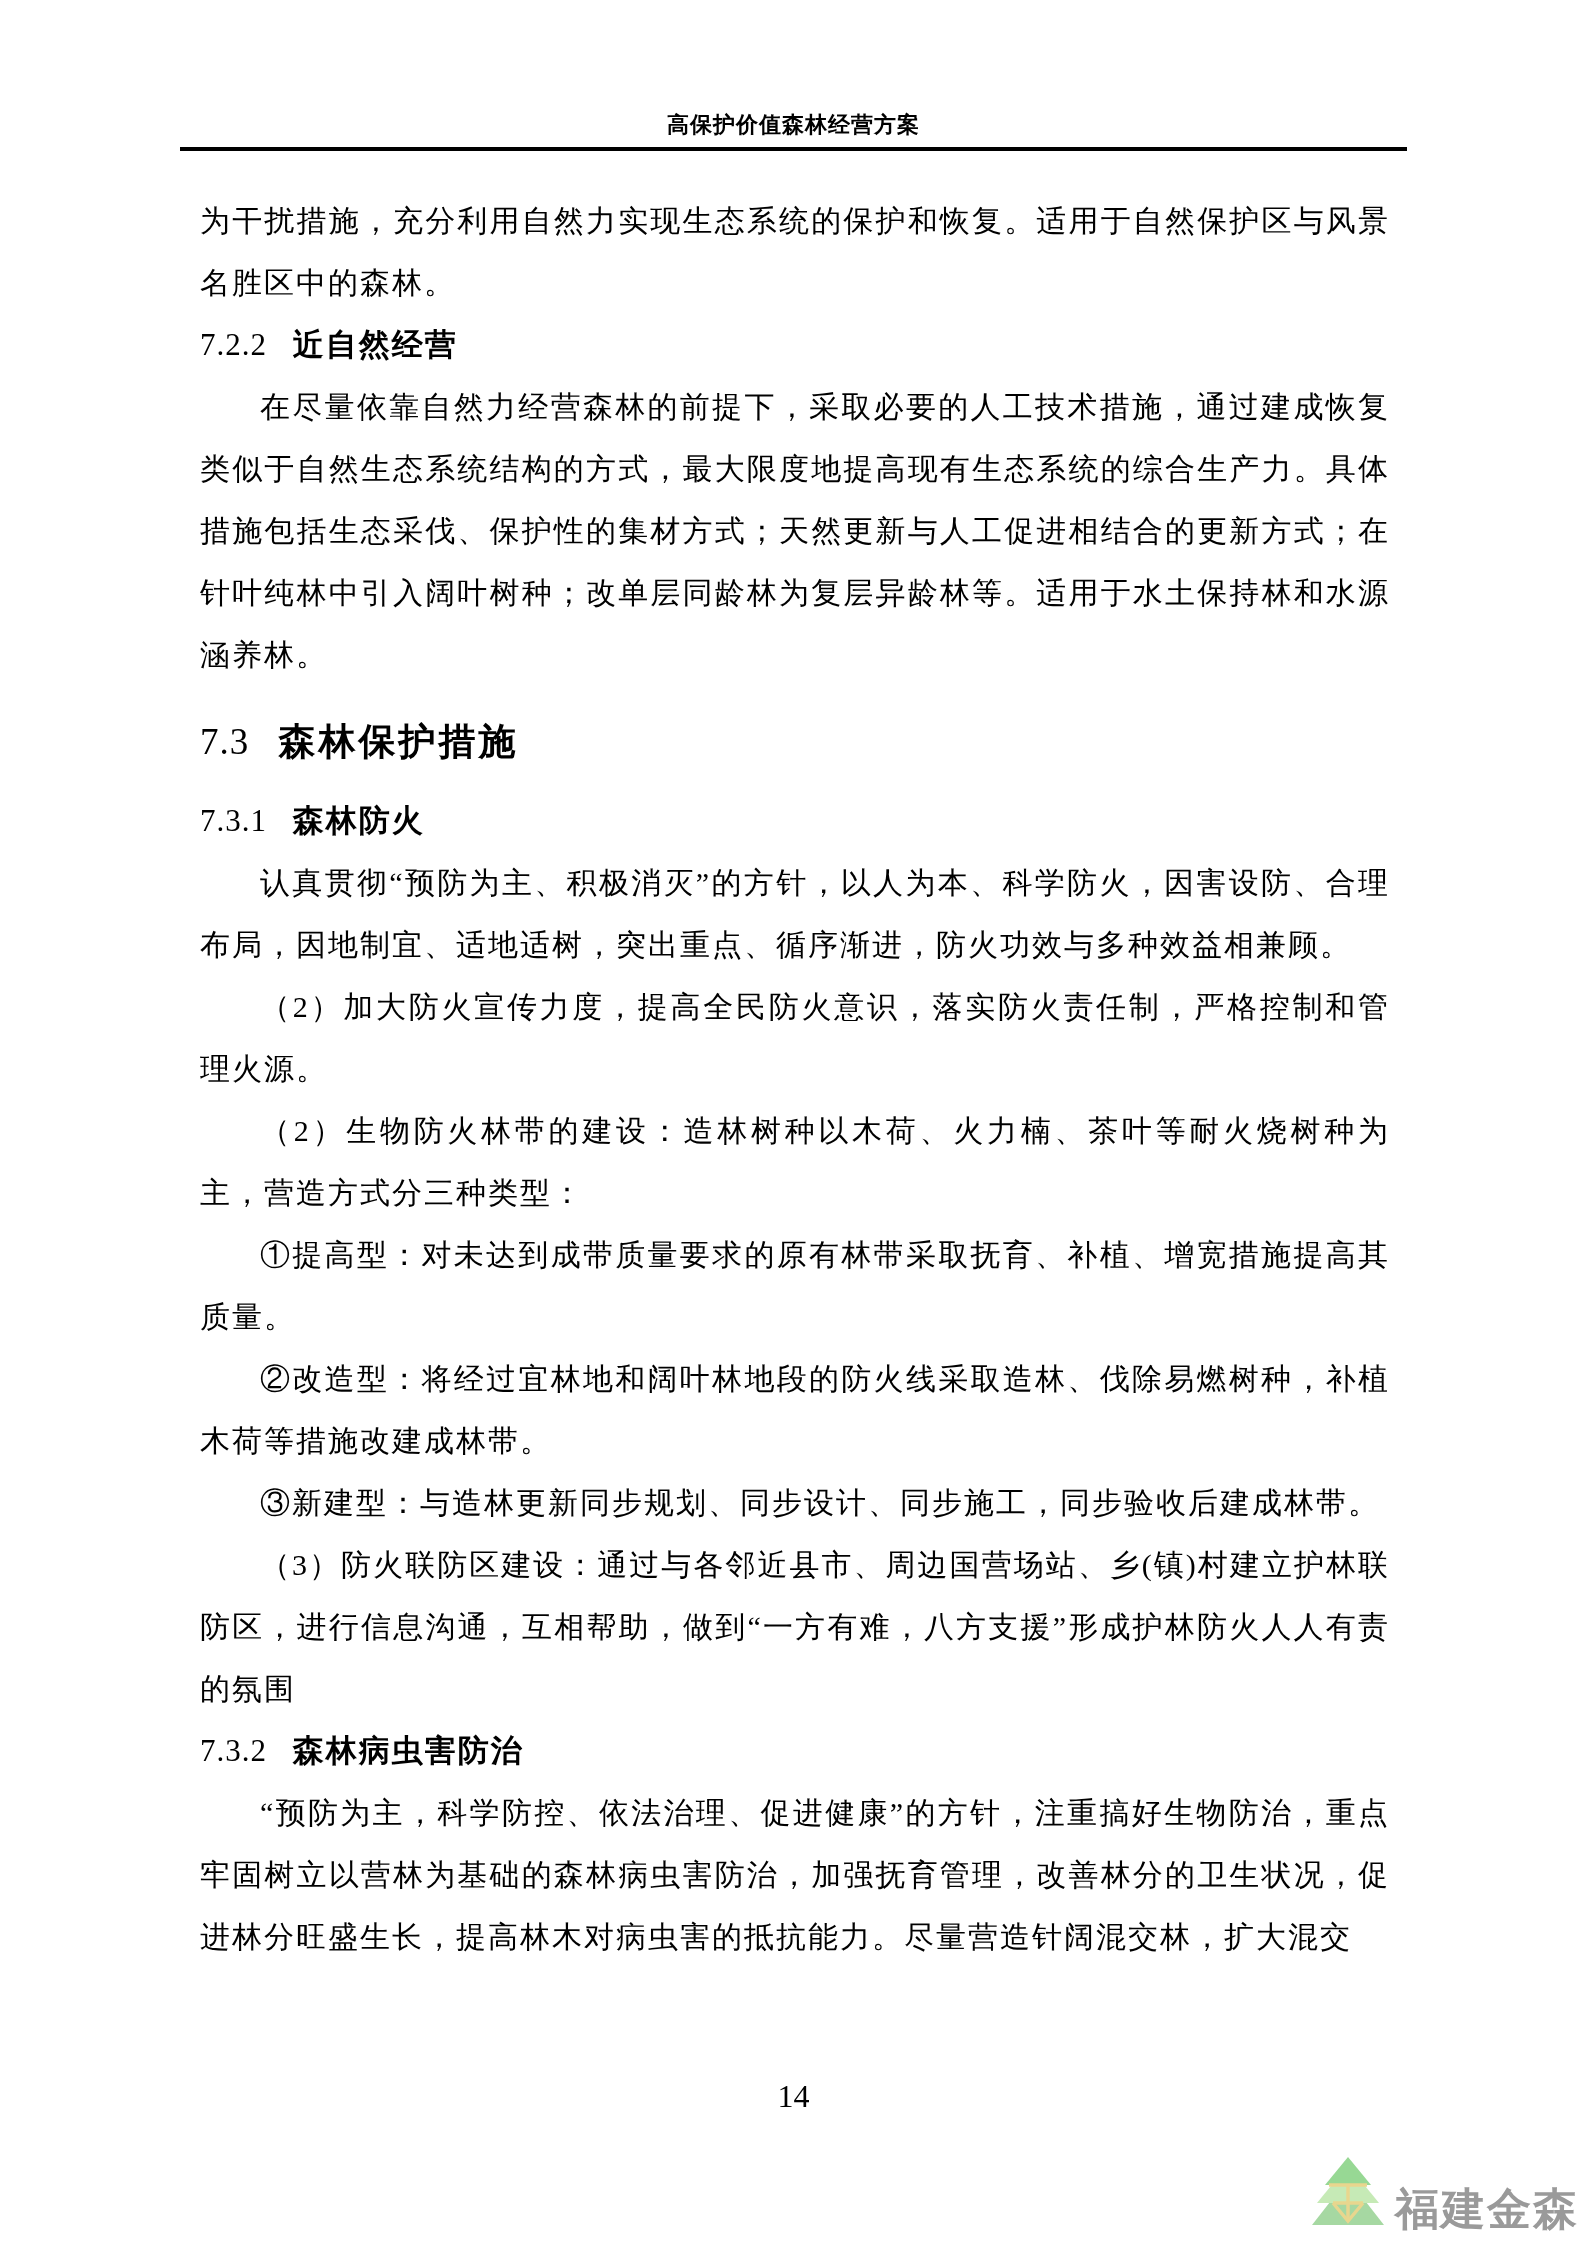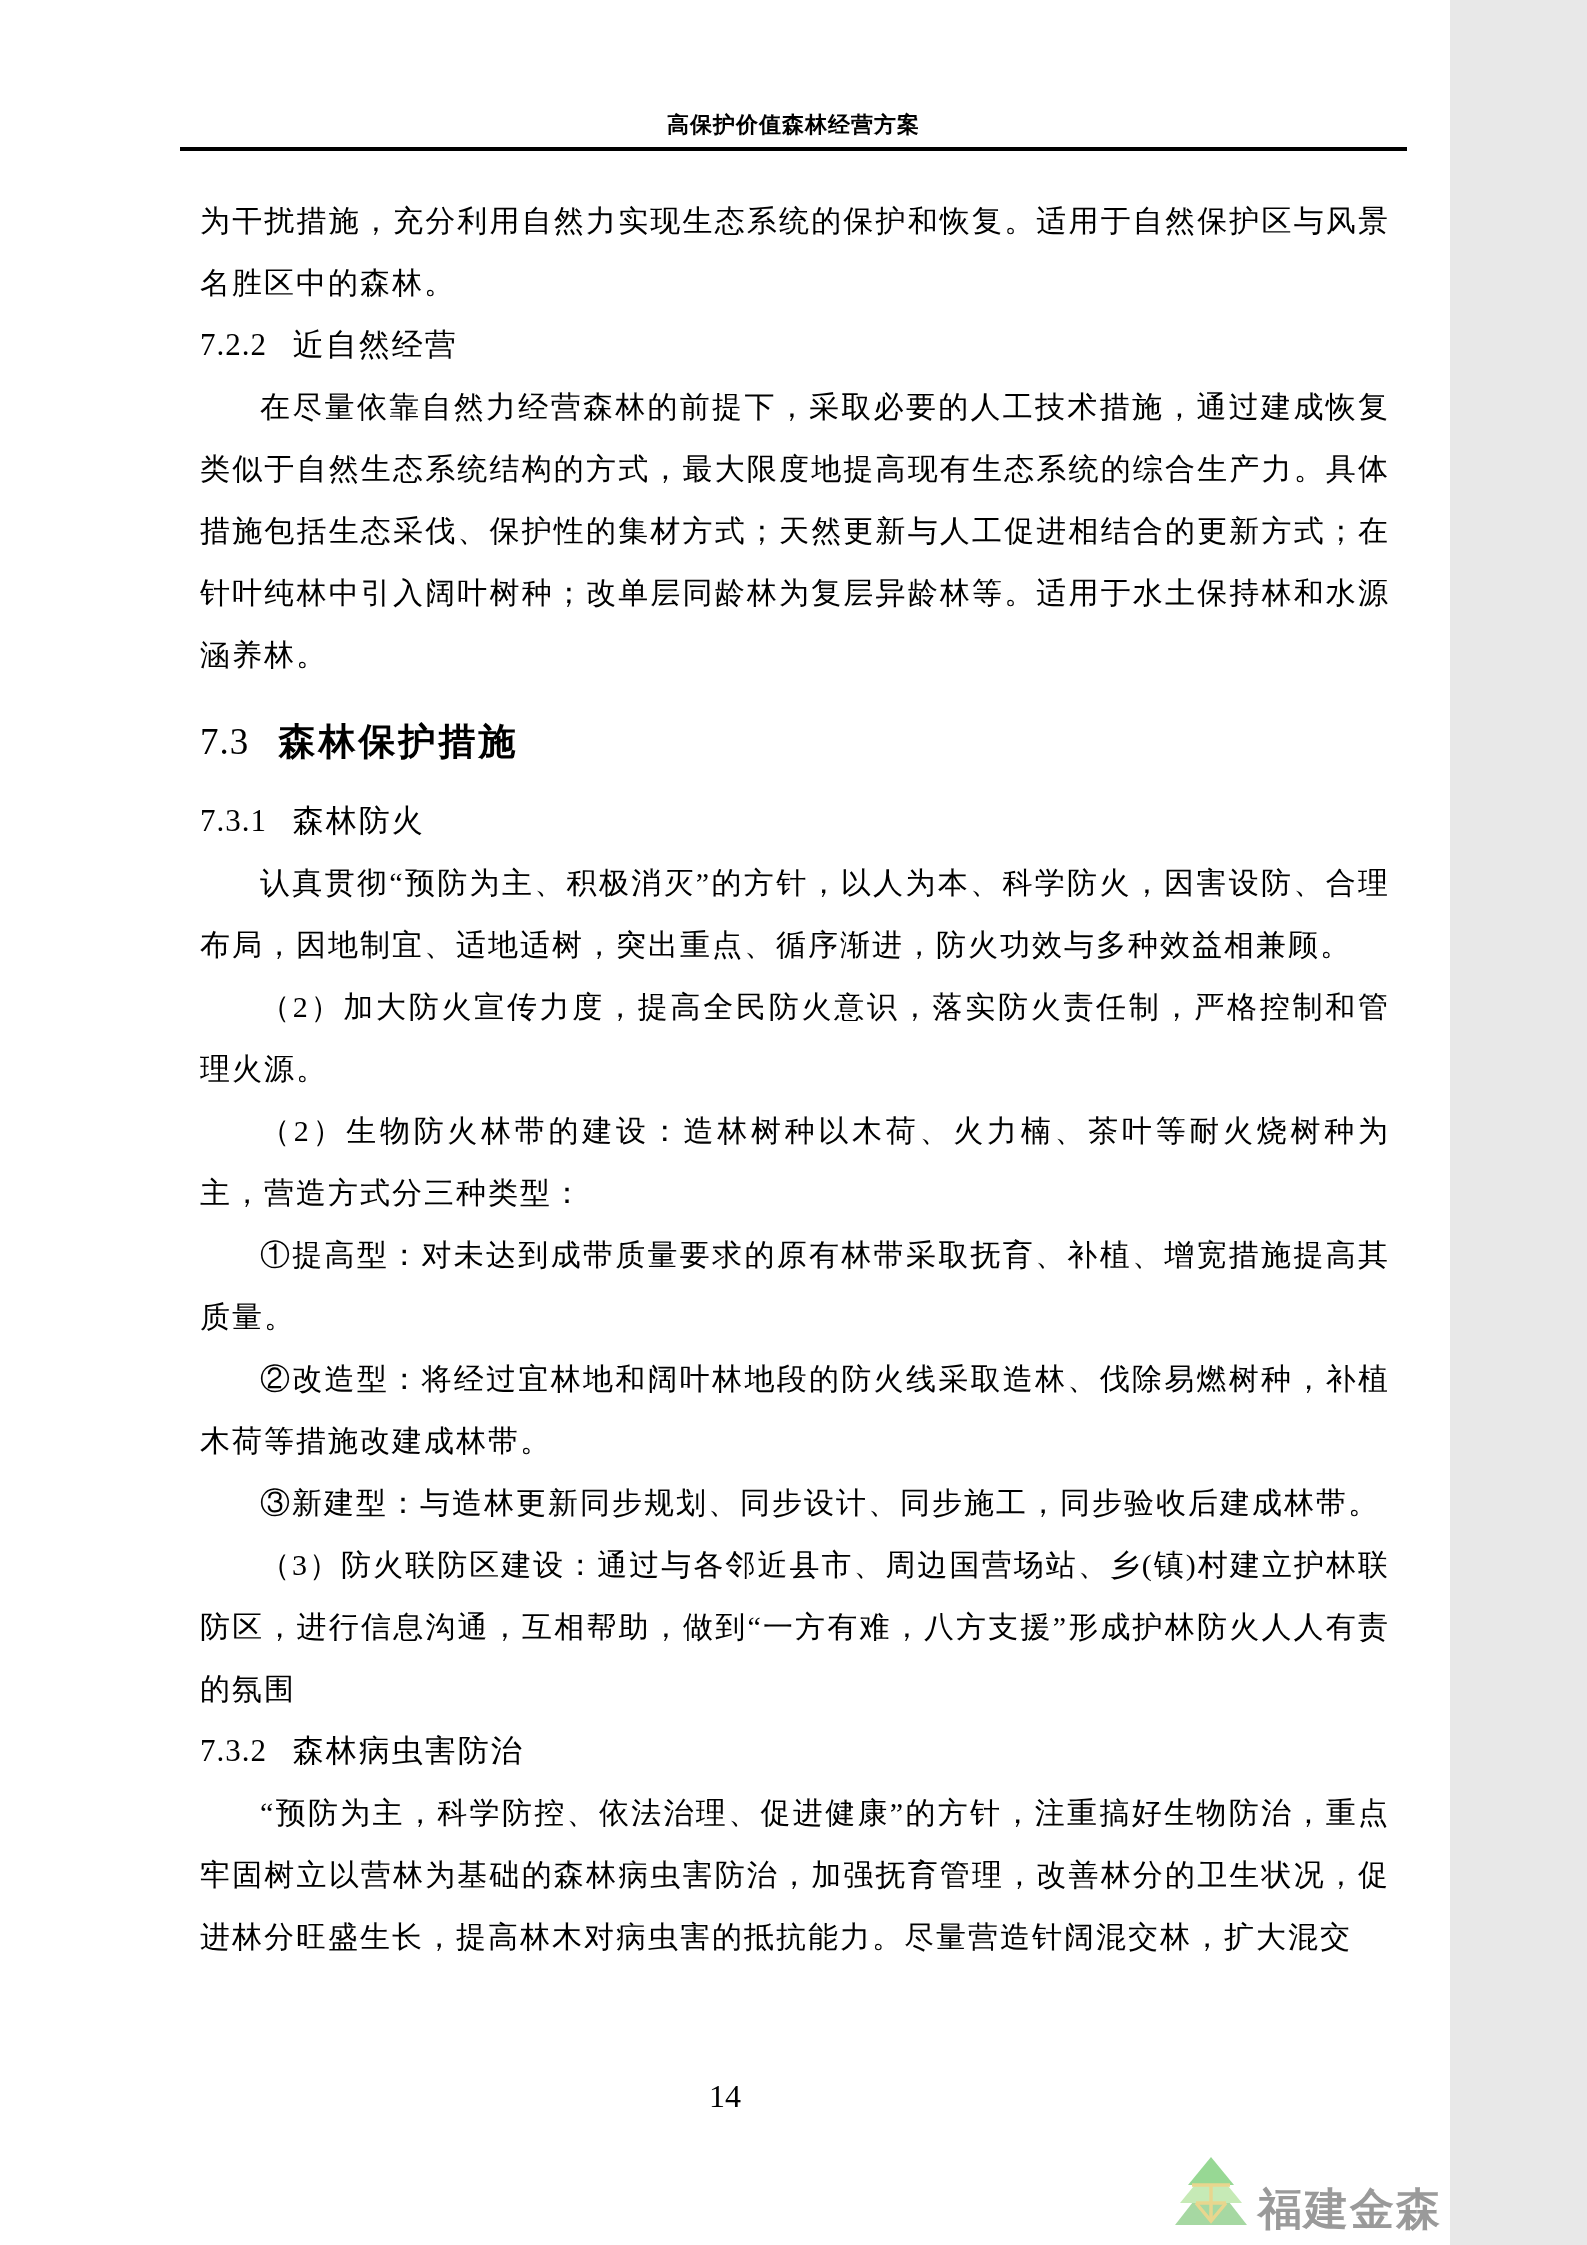--- a/index.html
+++ b/index.html
@@ -1,18 +1,18 @@
 <!DOCTYPE html>
 <html><head>
 <meta charset="utf-8">
 <style>
   html,body{margin:0;padding:0;background:#e8e8e8;}
   .page{
     position:relative;
-    width:1450px;height:2245px;
+    width:1587px;height:2245px;
     background:#ffffff;
     overflow:hidden;
     font-family:"Liberation Serif","DejaVu Serif",serif;
     color:#000;
   }
   .header-title{
     position:absolute;top:110px;left:180px;width:1227px;
     text-align:center;
     font-size:22px;font-weight:bold;letter-spacing:1px;
     font-family:"Liberation Serif","DejaVu Serif",serif;
@@ -26,21 +26,21 @@
     font-size:30px;line-height:62px;
     text-align:justify;text-justify:inter-ideograph;
     letter-spacing:2px;
   }
   .para{margin:0;text-indent:2em;}
   .para.no-indent{text-indent:0;}
   .h3{
     margin:0;font-size:31px;line-height:62px;font-weight:normal;
   }
   .h3 .hnum{margin-right:16px;letter-spacing:1px;margin-top:47px;}
-  .h3 .htitle{font-weight:normal;letter-spacing:2px;}
+  .h3 .htitle{font-weight:bold;letter-spacing:2px;}
   .h2{
     margin:10px 0 2px 0;font-size:37px;line-height:92px;font-weight:normal;
   }
   .h2 .hnum{margin-right:18px;letter-spacing:1px;}
   .h2 .htitle{
     font-weight:bold;letter-spacing:3px;
     font-family:"Liberation Sans","DejaVu Sans",sans-serif;
   }
   .page-number{
     position:absolute;top:2078px;left:0;width:100%;

